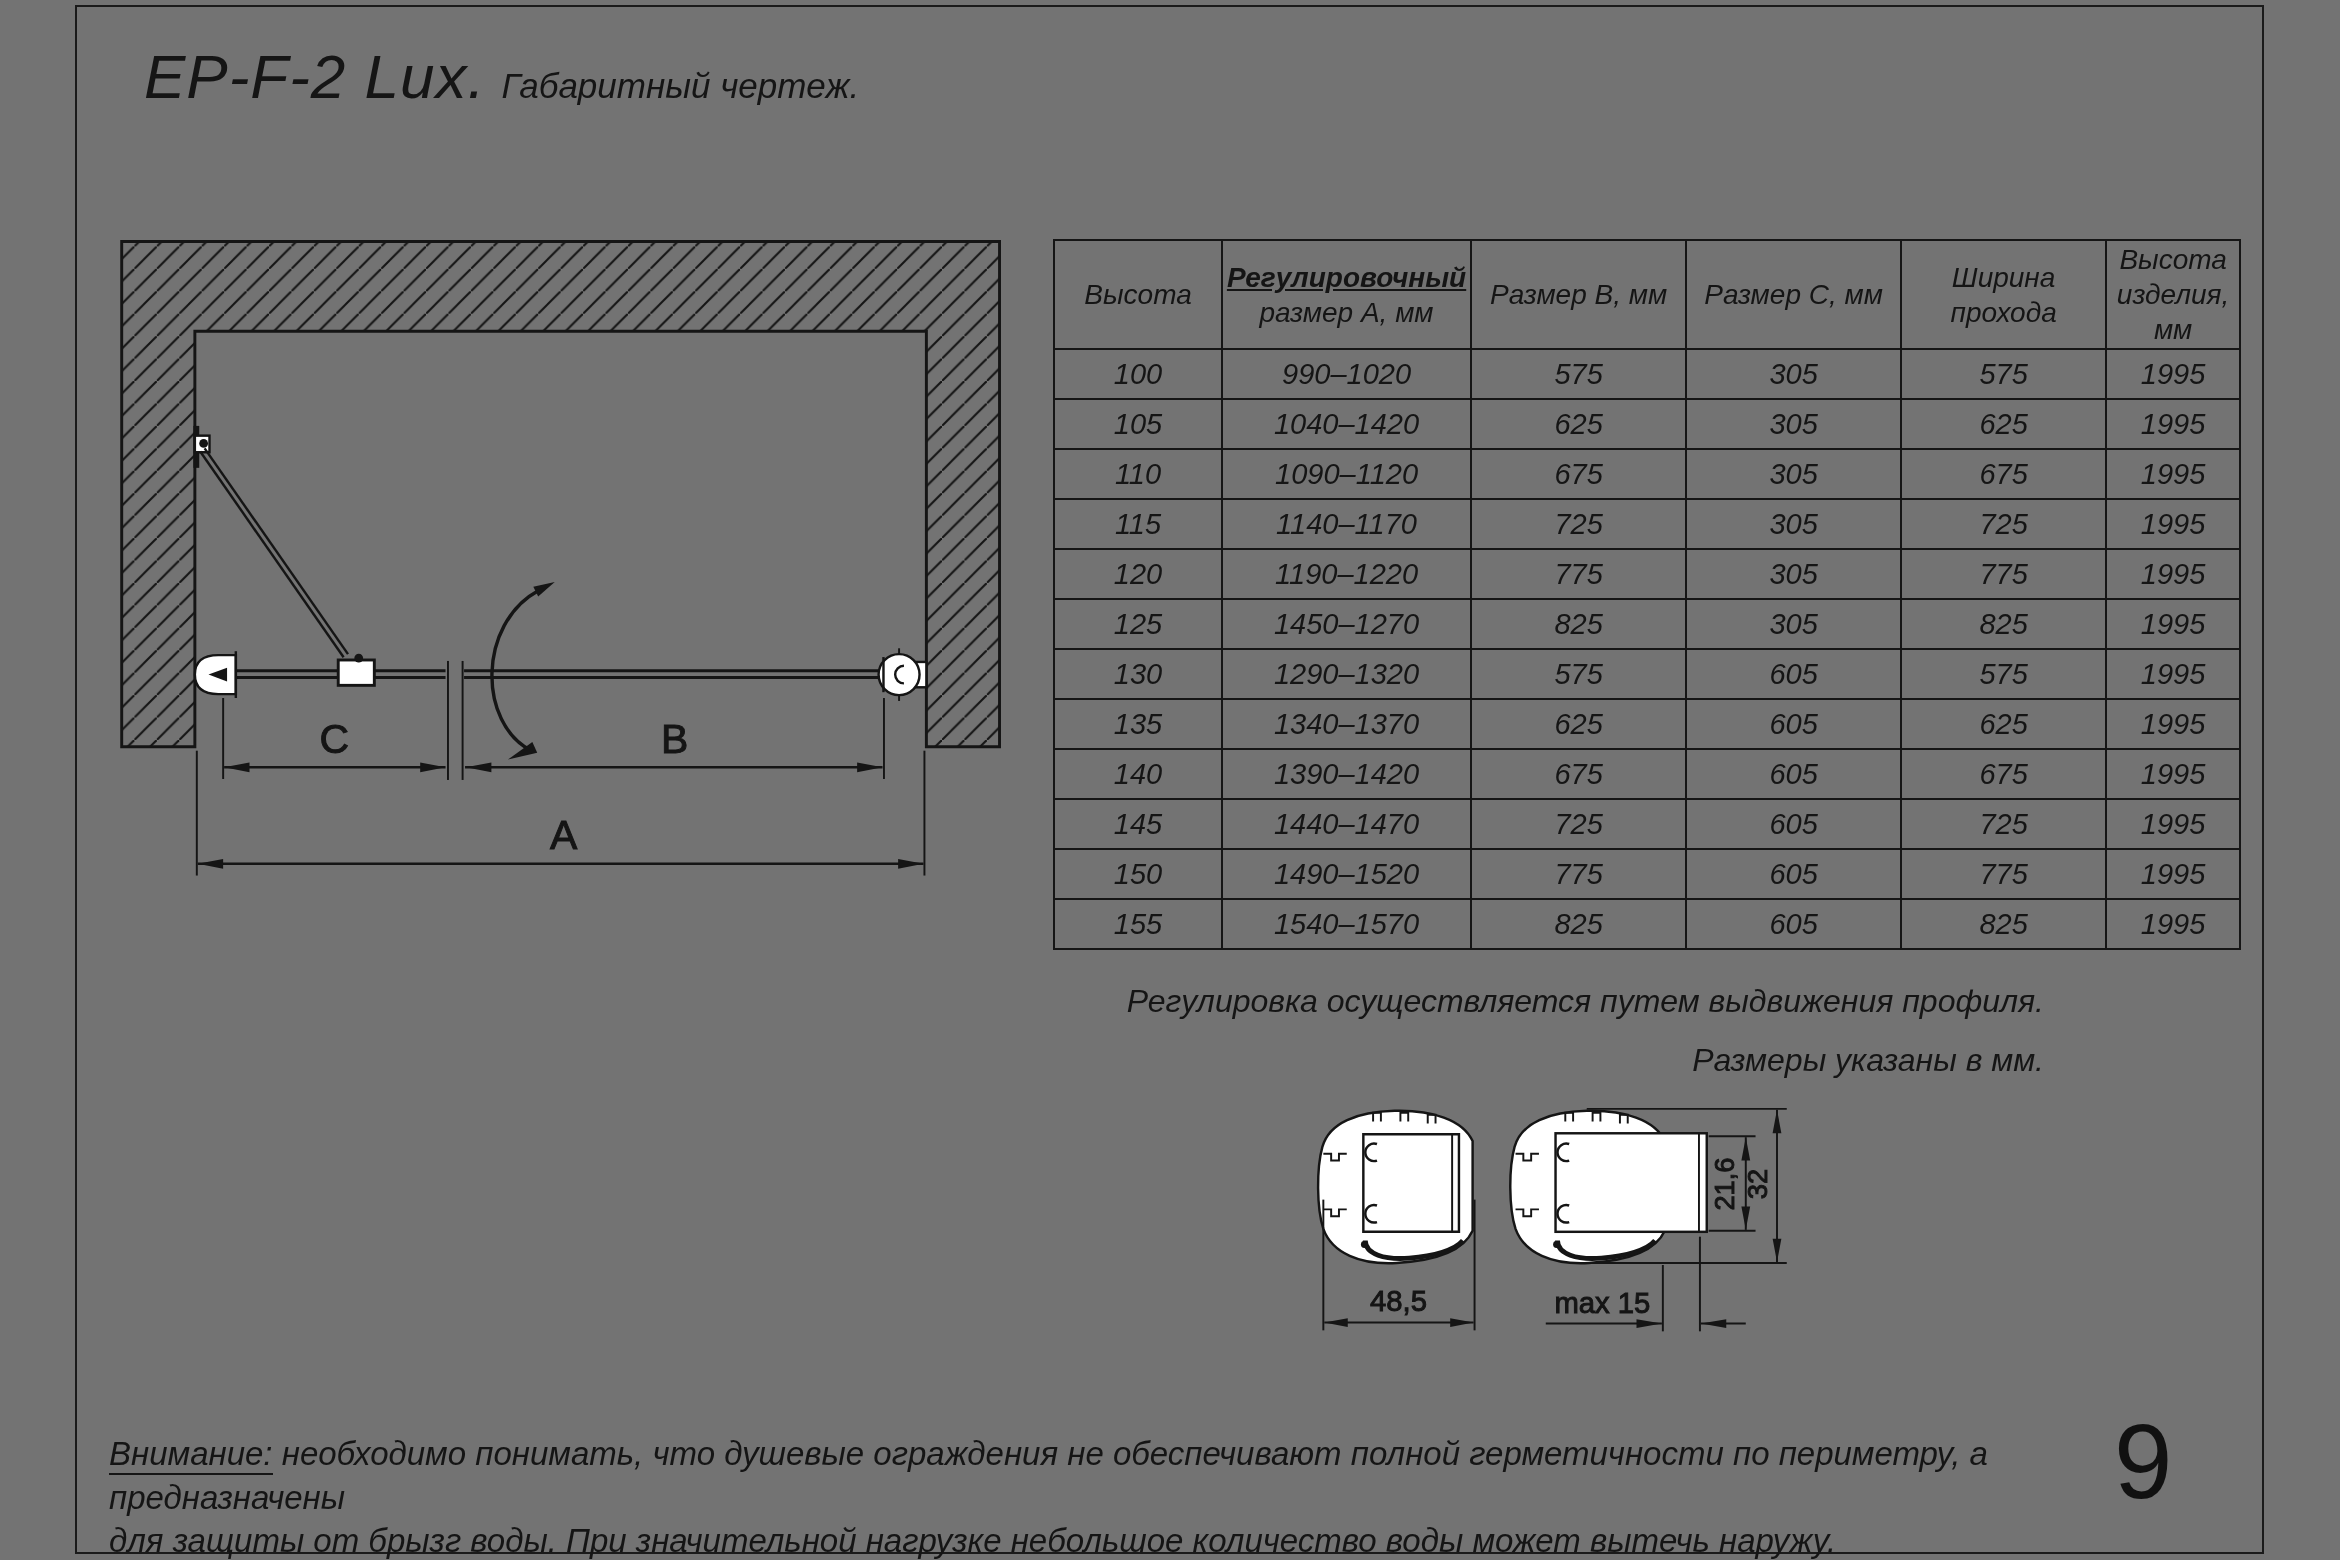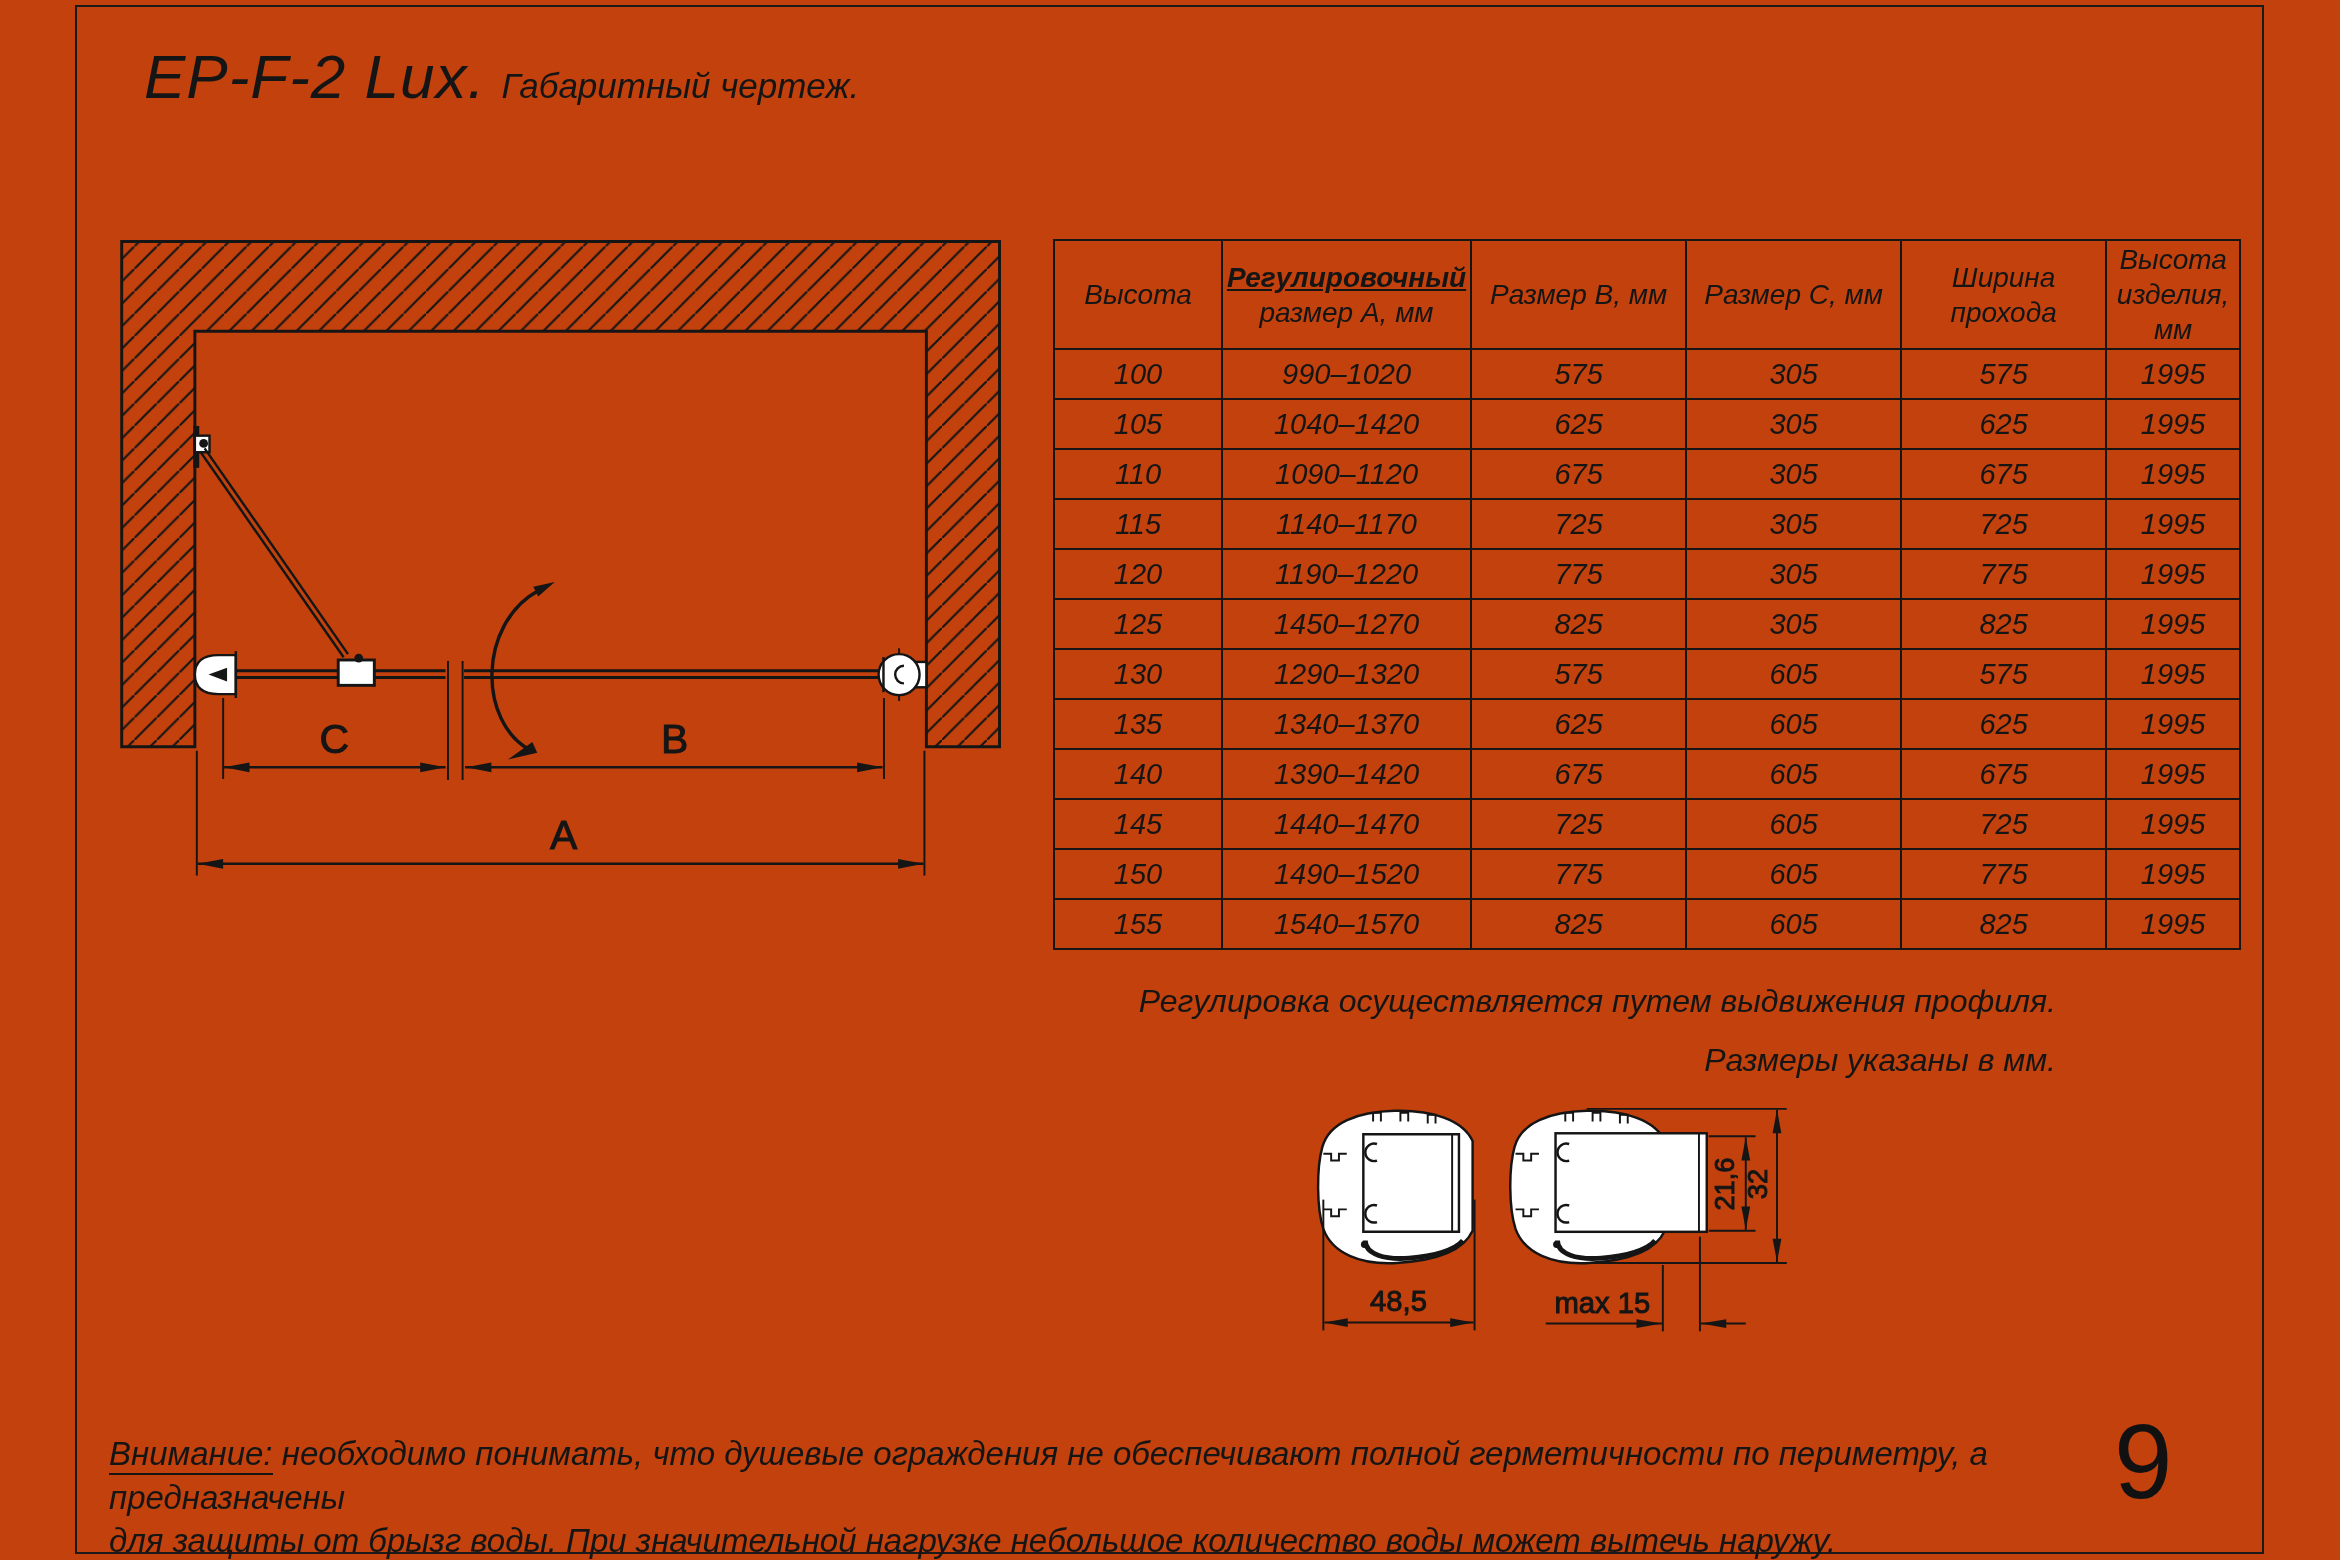--- a/index.html
+++ b/index.html
@@ -1,34 +1,34 @@
 <!DOCTYPE html>
 <html><head>
 <meta charset="utf-8">
 <style>
   html,body{margin:0;padding:0;background:#fff;}
-  #page{position:relative;width:2341px;height:1560px;background:#c2410c;overflow:hidden;
+  #page{position:relative;width:2341px;height:1560px;background:#737373;overflow:hidden;
         font-family:"Liberation Sans",sans-serif;color:#151515;}
   #frame{position:absolute;left:75px;top:4.9px;width:2189px;height:1549px;
          border:2.9px solid #1a1a1a;box-sizing:border-box;}
   
   #title{position:absolute;left:144px;top:41px;display:flex;align-items:baseline;gap:15.6px;white-space:nowrap;}
   #title .model{font-size:62px;font-style:italic;letter-spacing:1px;}
   #title .subtitle{font-size:35px;font-style:italic;}
   
   #spec-table{position:absolute;left:1053px;top:239px;border-collapse:collapse;table-layout:fixed;
               font-style:italic;text-align:center;}
   #spec-table th,#spec-table td{border:2px solid #151515;border-top-width:2.9px;border-bottom-width:2.9px;
               padding:0 3.9px;vertical-align:middle;}
   #spec-table{border:2.9px solid #151515;}
   #spec-table thead th{height:107px;font-size:28px;font-weight:normal;line-height:1.25;}
   #spec-table td{height:48px;font-size:29px;}
   .hdr-bold{font-weight:bold;text-decoration:underline;}
   
-  .note{position:absolute;right:285px;text-align:right;font-style:italic;font-size:32px;white-space:nowrap;}
+  .note{position:absolute;right:297px;text-align:right;font-style:italic;font-size:32px;white-space:nowrap;}
   #note-1{top:983px;}
   #note-2{top:1042px;}
   
   #warning{position:absolute;left:109px;top:1432px;width:1941px;font-style:italic;font-size:33px;line-height:1.32;}
   #warning .wlabel{border-bottom:2.9px solid #151515;padding-bottom:1px;text-align:center;}
   
   #page-number{position:absolute;left:2114px;top:1402px;font-size:105px;color:#111;}
   svg{position:absolute;}
   svg text{font-family:"Liberation Sans",sans-serif;fill:#151515;}
 </style>

